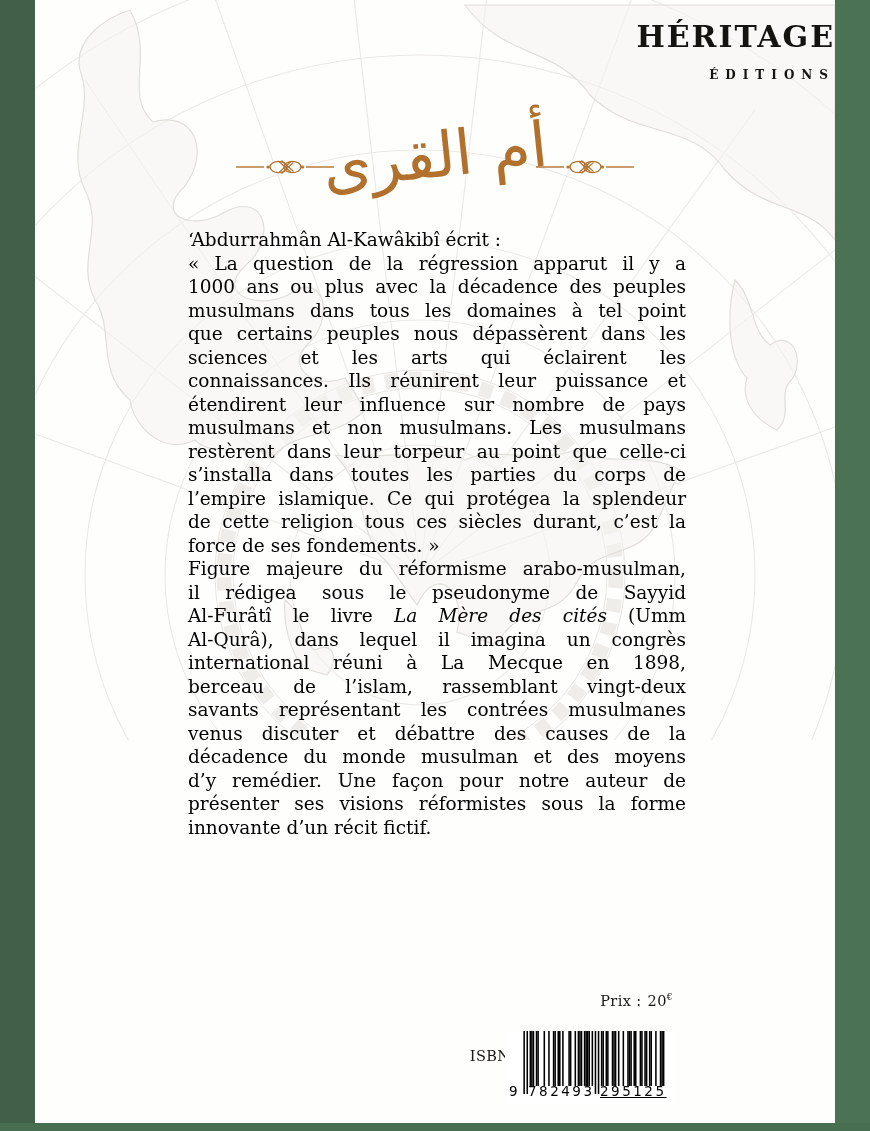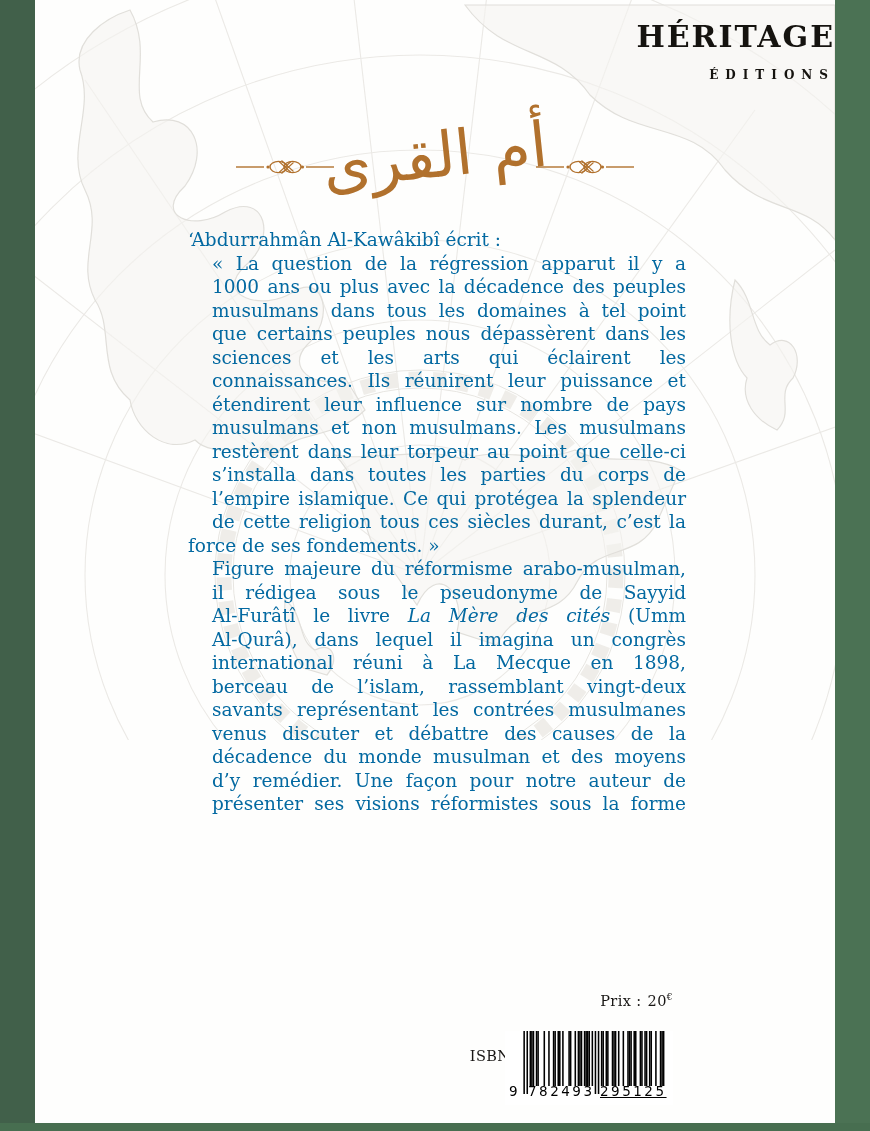--- a/index.html
+++ b/index.html
@@ -25,24 +25,24 @@
     display:flex;align-items:center;justify-content:center;
     font-family:"DejaVu Sans","Liberation Sans",sans-serif;
     font-size:62px;color:#b1712d;transform:rotate(-6deg);line-height:1;
   }
   .flourish{position:absolute;top:154px;width:100px;height:26px;}
   .flourish.fl-left{left:235px;}
   .flourish.fl-right{left:535px;}
   
   .body-text{
     position:absolute;left:188px;top:228px;width:498px;
-    font-size:18.5px;line-height:23.5px;color:#0369a1;
+    font-size:18.5px;line-height:23.5px;color:#000000;
   }
   .body-text .line{text-align:justify;text-align-last:left;white-space:normal;}
-  .body-text .line.j{text-align-last:justify;margin-left:24px;}
+  .body-text .line.j{text-align-last:justify;}
   .body-text .it{font-style:italic;}
   
   .price-line,.isbn-line{
     position:absolute;right:197px;text-align:right;
     font-size:14.5px;color:#181614;letter-spacing:.4px;
   }
   .price-line{top:992px;}
   .isbn-line{top:1012px;margin-top:36px;}
   .price-line .amount,.isbn-line .value{margin-left:6px;}
   .price-line sup{font-size:9px;}
@@ -145,20 +145,21 @@
       <div class="line j"><span>il rédigea sous le pseudonyme de Sayyid</span></div>
       <div class="line j"><span>Al-Furâtî le livre </span><span class="it">La Mère des cités</span><span> (Umm</span></div>
       <div class="line j"><span>Al-Qurâ), dans lequel il imagina un congrès</span></div>
       <div class="line j"><span>international réuni à La Mecque en 1898,</span></div>
       <div class="line j"><span>berceau de l’islam, rassemblant vingt-deux</span></div>
       <div class="line j"><span>savants représentant les contrées musulmanes</span></div>
       <div class="line j"><span>venus discuter et débattre des causes de la</span></div>
       <div class="line j"><span>décadence du monde musulman et des moyens</span></div>
       <div class="line j"><span>d’y remédier. Une façon pour notre auteur de</span></div>
       <div class="line j"><span>présenter ses visions réformistes sous la forme</span></div>
+      <div class="line"><span>innovante d’un récit fictif.</span></div>
     </main>
 
   <div class="price-line">
     <span>Prix :</span><span class="amount">20</span><sup>€</sup>
   </div>
   <div class="isbn-line">
     <span>ISBN :</span><span class="value">978-2-493295-12-5</span>
   </div>
 
   <div class="barcode">

